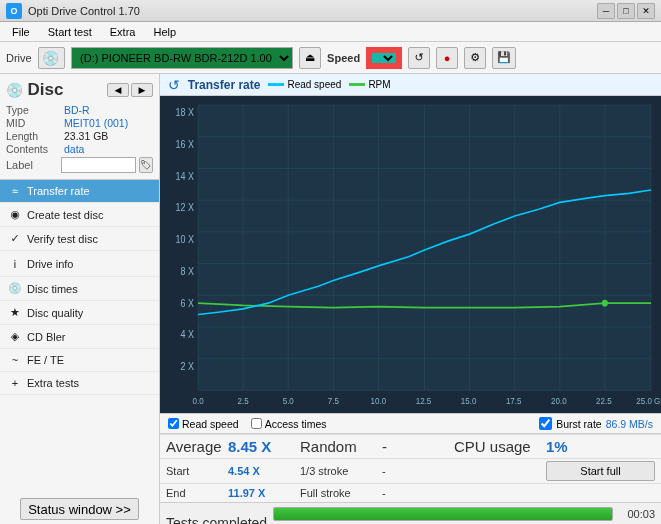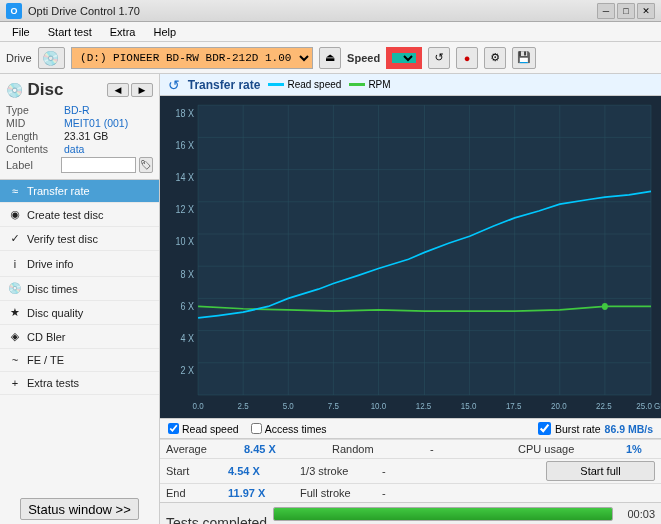--- a/index.html
+++ b/index.html
@@ -41,24 +41,23 @@
       align-items: center;
       padding: 0 6px;
       border-bottom: 1px solid #ccc;
       gap: 6px;
     }
     .toolbar-label { font-size: 11px; font-weight: normal; color: #333; }
     .drive-select {
       height: 22px;
       font-size: 11px;
       border: 1px solid #aaa;
-      background: #fdba74;
+      background: #15803d;
       padding: 0 4px;
       min-width: 220px;
-      font-family: Liberation Mono, monospace;
     }
     .toolbar-btn {
       height: 22px;
       min-width: 22px;
       background: #e8e8e8;
       border: 1px solid #aaa;
       cursor: pointer;
       display: flex; align-items: center; justify-content: center;
       font-size: 11px;
       padding: 0 4px;
@@ -165,21 +164,21 @@
       gap: 12px;
       padding: 3px 8px;
       background: #f5f5f5;
       border-top: 1px solid #ccc;
       border-bottom: 1px solid #ccc;
       font-size: 10.5px;
     }
     .legend-check { display: flex; align-items: center; gap: 3px; }
     .legend-check input { margin: 0; width: 11px; height: 11px; }
     .burst-rate { margin-left: auto; display: flex; align-items: center; gap: 4px; }
-    .burst-val { color: #1a6cc8; font-weight: bold; }
+    .burst-val { color: #1a6cc8; font-weight: normal; }
     .stat-label { color: #333; padding: 1px 0; }
     .stat-val { color: #1a6cc8; font-weight: bold; }
     .stat-dash { color: #333; }
     .start-btn {
       background: #e8e8e8;
       border: 1px solid #aaa;
       padding: 1px 8px;
       font-size: 11px;
       cursor: pointer;
       border-radius: 2px;
@@ -424,21 +423,21 @@
         <input type="checkbox" style="">
         <span>Access times</span>
       </div>
       <div class="burst-rate">
         <input type="checkbox" checked="" style="">
         <span>Burst rate</span>
         <span class="burst-val">86.9 MB/s</span>
       </div>
     </div>
 
-    <div style="background:#f5f5f5; border-top:1px solid #ddd; display:grid; grid-template-columns:60px 70px 80px 70px 90px 1fr; align-items:center; padding:2px 6px; font-size:11px; gap:18px;">
+    <div style="background:#f5f5f5; border-top:1px solid #ddd; display:grid; grid-template-columns:60px 70px 80px 70px 90px 1fr; align-items:center; padding:2px 6px; font-size:15px; gap:2px;">
       <span class="stat-label">Average</span>
       <span class="stat-val">8.45 X</span>
       <span class="stat-label">Random</span>
       <span class="stat-dash">-</span>
       <span class="stat-label">CPU usage</span>
       <span class="stat-val">1%</span>
     </div>
     <div style="background:#f5f5f5; border-top:1px solid #ddd; display:grid; grid-template-columns:60px 70px 80px 70px 90px 1fr; align-items:center; padding:2px 6px; font-size:11px; gap:2px;">
       <span class="stat-label">Start</span>
       <span class="stat-val">4.54 X</span>

